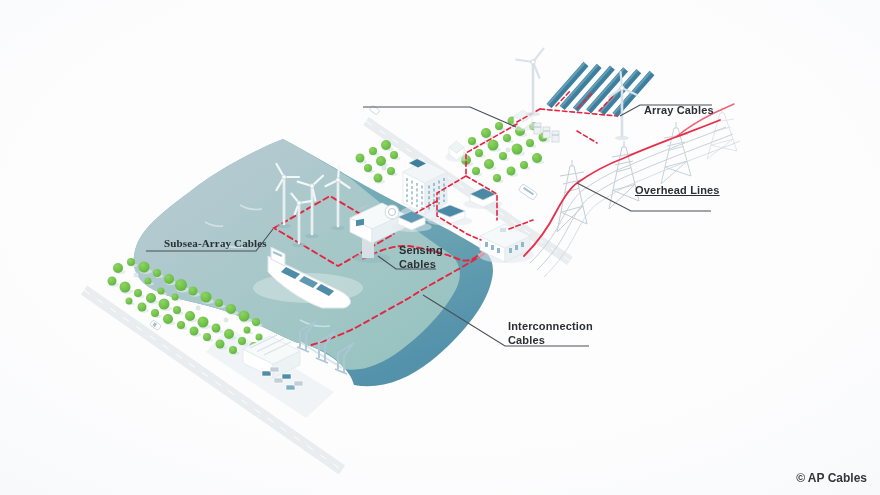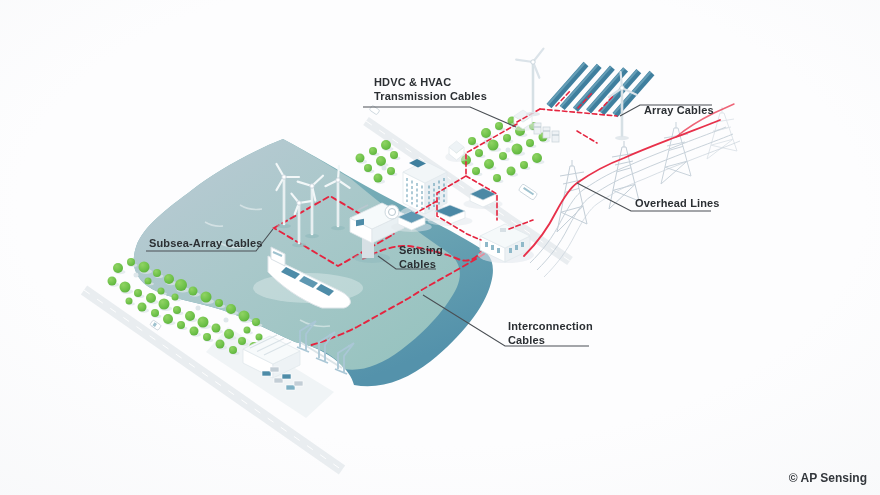--- a/index.html
+++ b/index.html
@@ -467,29 +467,25 @@
   <g fill="none" stroke="#4a4f54" stroke-width="1.1">
     <path d="M363,107 L470,107 L516,127"></path>
     <path d="M712,105 L640,105 L620,116"></path>
     <path d="M711,211 L631,211 L577,183"></path>
     <path d="M146,251 L256,251 L273,229"></path>
     <path d="M436,269 L396,269 L378,256"></path>
     <path d="M589,346 L505,346 L423,295"></path>
   </g>
 </svg>
 
-<div class="callout" id="lbl-hdvc" style="left:374px;top:76px;">
-  <div>HDVC &amp; HVAC</div>
-  <div>Transmission Cables</div>
-</div>
 <div class="callout" id="lbl-array" style="left:644px;top:90px;margin-top:14px;">Array Cables</div>
-<div class="callout" id="lbl-overhead" style="left:635px;top:197px;">Overhead Lines</div>
-<div class="callout" id="lbl-subsea" style="left:149px;top:237px;">Subsea-Array Cables</div>
+<div class="callout" id="lbl-overhead" style="left:635px;top:184px;text-decoration:underline;">Overhead Lines</div>
+<div class="callout" id="lbl-subsea" style="left:164px;top:237px;font-family:Liberation Serif, serif;">Subsea-Array Cables</div>
 <div class="callout" id="lbl-export" style="left:399px;top:244px;">
   <div>Sensing</div>
   <div>Cables</div>
 </div>
 <div class="callout" id="lbl-inter" style="left:508px;top:320px;">
   <div>Interconnection</div>
   <div>Cables</div>
 </div>
-<div class="copyright">© AP Sensing</div>
+<div class="copyright">© AP Cables</div>
 </div>
 
 </body></html>

